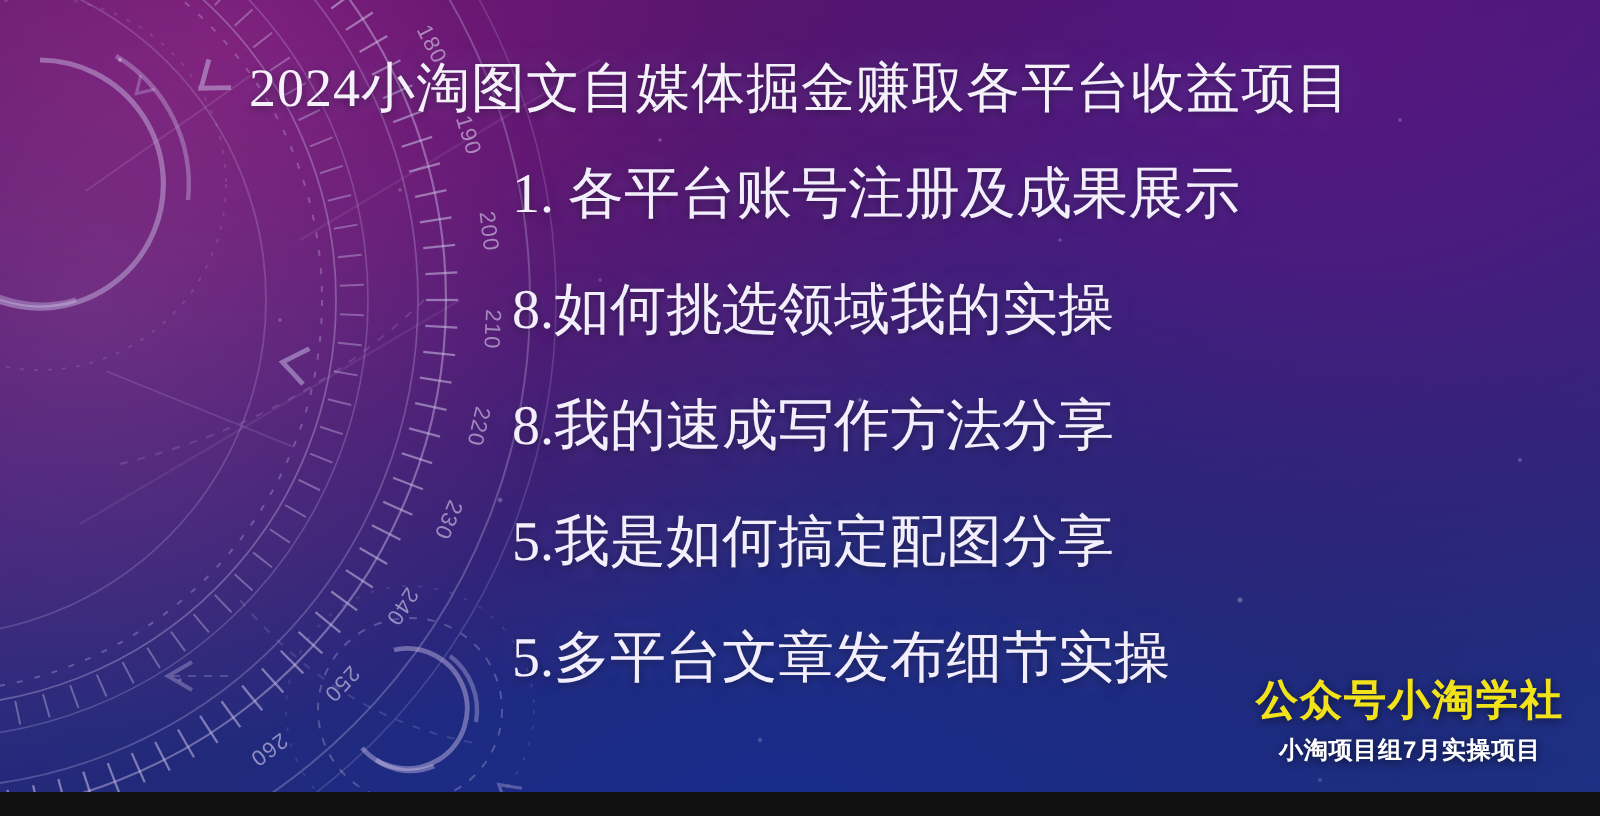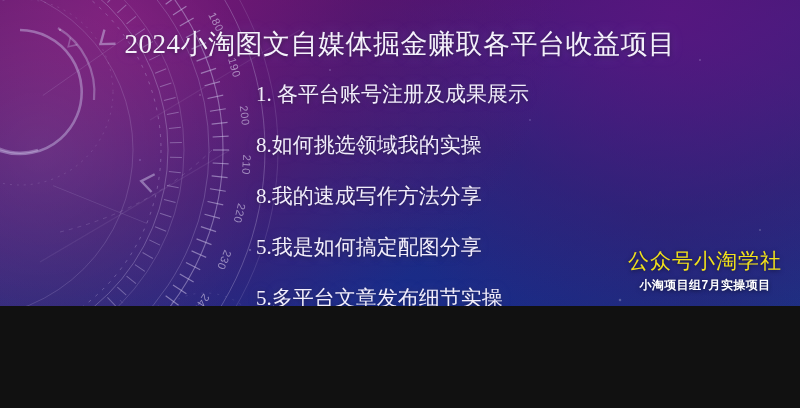--- a/index.html
+++ b/index.html
@@ -1,20 +1,20 @@
 <!DOCTYPE html>
 <html><head>
 <meta charset="utf-8">
 <style>
   * { margin:0; padding:0; box-sizing:border-box; }
   html,body { background:#111; }
 
   #slide {
     position:relative;
-    width:800px; height:306px;
+    width:800px; height:396px;
     overflow:hidden;
     font-family:"Liberation Serif", "DejaVu Serif", serif;
     background:
       radial-gradient(ellipse 620px 480px at 14% 6%, rgba(124,26,122,0.95) 0%, rgba(96,22,110,0.55) 40%, rgba(60,20,96,0) 72%),
       radial-gradient(ellipse 520px 420px at 84% 4%, rgba(88,22,128,0.85) 0%, rgba(70,22,120,0.35) 48%, rgba(50,24,110,0) 78%),
       radial-gradient(ellipse 760px 430px at 48% 104%, rgba(23,44,140,0.95) 0%, rgba(28,40,120,0.6) 42%, rgba(40,32,108,0) 76%),
       linear-gradient(168deg, #5d1566 0%, #4d1570 20%, #432080 40%, #35277e 58%, #2a2b7c 74%, #222f84 88%, #1d3589 100%);
   }
 
   
@@ -47,33 +47,33 @@
     color:#f4f1fb;
     font-size:27px;
     letter-spacing:0.5px;
     text-shadow:0 1px 5px rgba(0,0,0,0.45), 0 0 14px rgba(170,150,255,0.30);
     white-space:nowrap;
   }
 
   #bullets { position:absolute; left:256px; top:84px; }
   .bullet {
     color:#f2eefb;
-    font-size:21px;
+    font-size:28px;
     line-height:1;
     margin-bottom:30px;
     white-space:nowrap;
     text-shadow:0 1px 5px rgba(0,0,0,0.45), 0 0 12px rgba(160,145,245,0.25);
   }
   .bullet:last-child { margin-bottom:0; }
 
   #watermark { position:absolute; right:18px; bottom:12px; text-align:center; }
   #wm-main {
     color:#f2e21a;
     font-family:"Liberation Sans","DejaVu Sans",sans-serif;
-    font-weight:normal;
+    font-weight:bold;
     font-size:21px;
     letter-spacing:1px;
     line-height:1.15;
     text-shadow:0 1px 4px rgba(0,0,0,0.55);
     white-space:nowrap;
   }
   #wm-sub {
     color:#ffffff;
     font-family:"Liberation Sans","DejaVu Sans",sans-serif;
     font-weight:bold;

